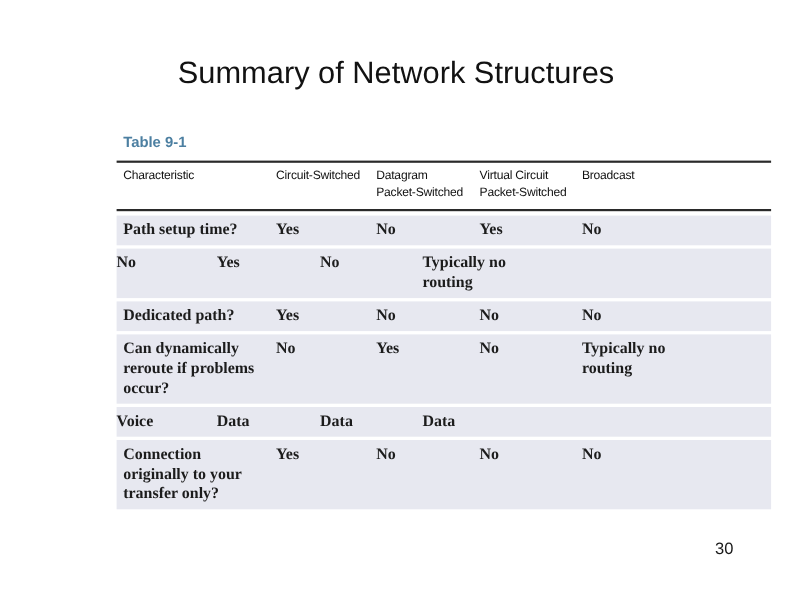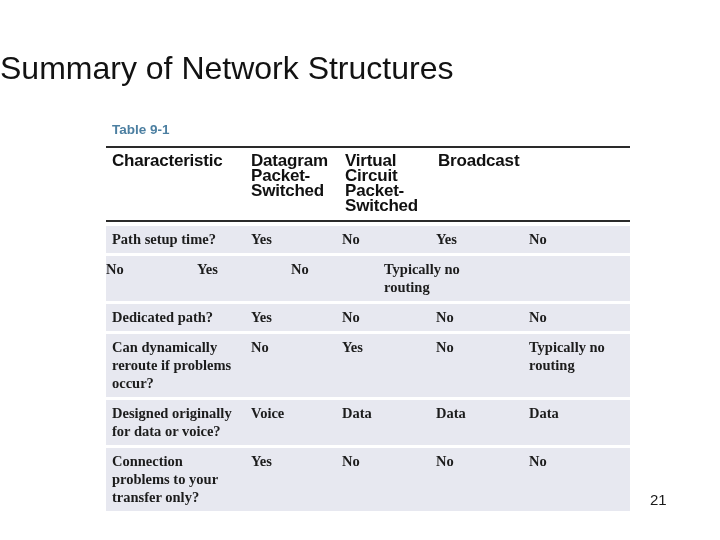--- a/index.html
+++ b/index.html
@@ -8,39 +8,40 @@
     background: #ffffff;
     position: relative;
     overflow: hidden;
     font-family: "Liberation Sans", sans-serif;
   }
 
   .slide-title {
     position: absolute;
     top: 50px; left: 0;
     width: 720px;
+    text-align: center;
     font-family: "Liberation Sans", sans-serif;
-    font-size: 32px;
+    font-size: 28px;
     font-weight: 400;
     color: #121212;
     letter-spacing: 0px;
   }
 
   .page-number {
     position: absolute;
     left: 650px; top: 491px;
     font-size: 15px;
     color: #1a1a1a;
   }
 
   
   .table-wrap {
     position: absolute;
     left: 106px; top: 121px;
-    width: 524px;
+    width: 595px;
   }
 
   .table-label {
     font-family: "Liberation Sans", sans-serif;
     font-weight: 700;
     font-size: 13.5px;
     color: #4c7fa1;
     padding-left: 6px;
     line-height: 17px;
   }
@@ -59,22 +60,22 @@
     margin-top: 8px;
     border-top: 2px solid #2a2a2a;
     border-bottom: 2px solid #2a2a2a;
     display: flex;
     padding: 5px 0 7px 0;
     background: #ffffff;
   }
 
   .thead .cell {
     font-family: "Liberation Sans", sans-serif;
-    font-weight: 700;
-    font-size: 17px;
+    font-weight: 400;
+    font-size: 11px;
     letter-spacing: -0.2px;
     color: #111111;
     line-height: 15px;
     white-space: pre-line;
   }
 
   .tbody { margin-top: 4px; }
 
   .trow {
     display: flex;
@@ -102,20 +103,21 @@
 <body>
 
 <div class="slide-title">Summary of Network Structures</div>
 
 <div class="table-wrap">
 
   <div class="table-label">Table 9-1</div>
 
   <div class="thead">
     <div class="cell c0">Characteristic</div>
+    <div class="cell c1">Circuit-Switched</div>
     <div class="cell c2">Datagram
 Packet-Switched</div>
     <div class="cell c3">Virtual Circuit
 Packet-Switched</div>
     <div class="cell c4">Broadcast</div>
   </div>
 
   <div class="tbody">
 
     <div class="trow">
@@ -143,31 +145,30 @@
 
     <div class="trow">
       <div class="cell c0">Can dynamically reroute if problems occur?</div>
       <div class="cell c1">No</div>
       <div class="cell c2">Yes</div>
       <div class="cell c3">No</div>
       <div class="cell c4">Typically no routing</div>
     </div>
 
     <div class="trow">
-      <div class="cell c0">Designed originally for data or voice?</div>
       <div class="cell c1">Voice</div>
       <div class="cell c2">Data</div>
       <div class="cell c3">Data</div>
       <div class="cell c4">Data</div>
     </div>
 
     <div class="trow">
-      <div class="cell c0">Connection problems to your transfer only?</div>
+      <div class="cell c0">Connection originally to your transfer only?</div>
       <div class="cell c1">Yes</div>
       <div class="cell c2">No</div>
       <div class="cell c3">No</div>
       <div class="cell c4">No</div>
     </div>
 
   </div>
 </div>
 
-<div class="page-number">21</div>
+<div class="page-number">30</div>
 
 </body></html>

